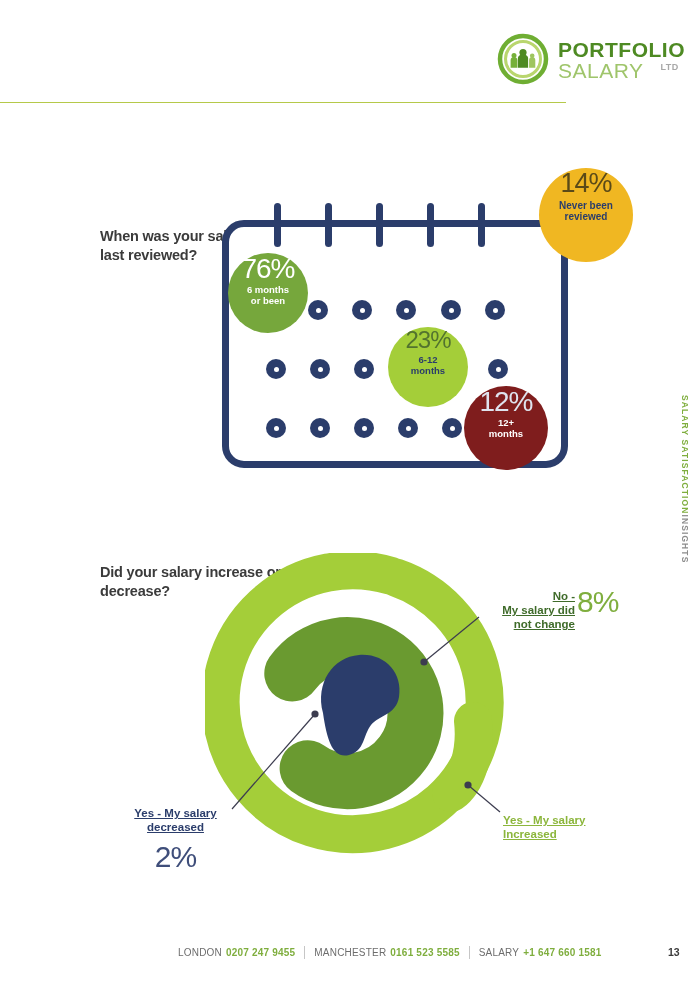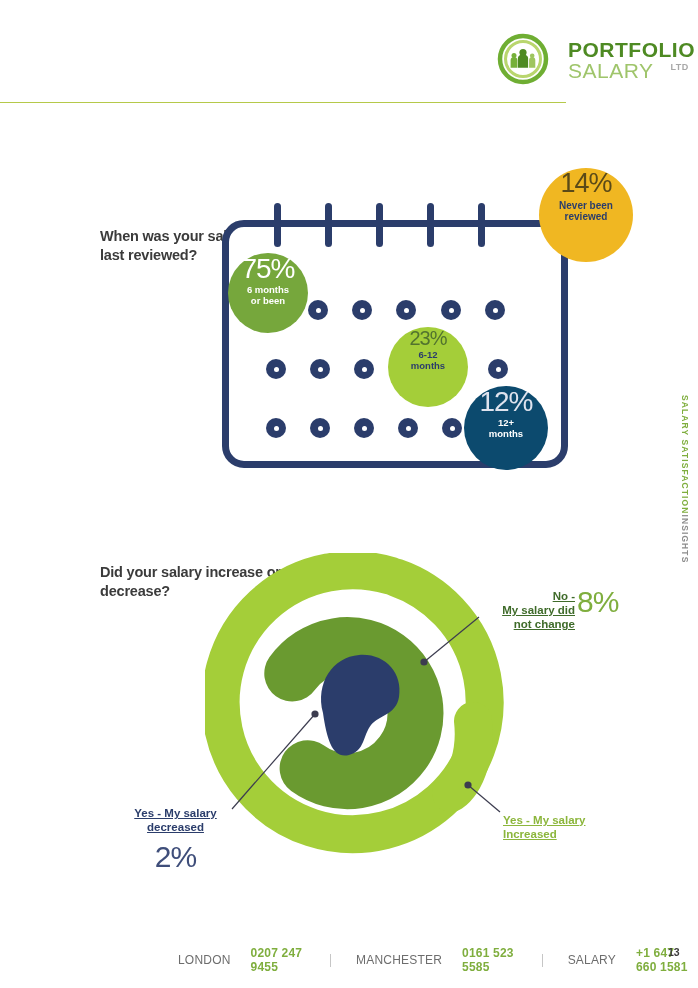--- a/index.html
+++ b/index.html
@@ -9,21 +9,21 @@
     font-family:"Liberation Sans", sans-serif;
     position:relative;
     overflow:hidden;
     color:#2b2b2b;
   }
   .page{position:absolute;inset:0;}
 
   
   .logo-wrap{
     position:absolute;left:497px;top:33px;
-    display:flex;align-items:center;gap:19px;
+    display:flex;align-items:center;gap:9px;
   }
   .logo-mark{width:52px;height:52px;position:relative;}
   .logo-text{line-height:1;padding-top:2px;}
   .logo-line1{
     font-size:21px;font-weight:bold;letter-spacing:.5px;
     color:#4e8a23;
   }
   .logo-line2{
     font-size:21px;font-weight:normal;letter-spacing:.5px;
     color:#9fc56b;position:relative;
@@ -77,26 +77,26 @@
     left:228px;top:253px;width:80px;height:80px;
     background:#76a73c;color:#ffffff;
   }
   .b51 .pct{font-size:28px;margin-bottom:1px;}
   .b51 .cap{font-size:9.5px;}
 
   .b23{
     left:388px;top:327px;width:80px;height:80px;
     background:#a4ce39;color:#3f5a2a;
   }
-  .b23 .pct{font-size:20px;margin-bottom:1px;color:#52732e;}
+  .b23 .pct{font-size:24px;margin-bottom:1px;color:#52732e;}
   .b23 .cap{font-size:9.5px;color:#2b3d6b;}
 
   .b12{
     left:464px;top:386px;width:84px;height:84px;
-    background:#0c4a6e;color:#ffffff;
+    background:#7f1d1d;color:#ffffff;
   }
   .b12 .pct{font-size:28px;margin-bottom:1px;color:#dfe3ee;}
   .b12 .cap{font-size:9.5px;}
 
   .b14{
     left:539px;top:168px;width:94px;height:94px;
     background:#f0b722;color:#3a3a1e;
   }
   .b14 .pct{font-size:27px;margin-bottom:2px;color:#5a4a18;}
   .b14 .cap{font-size:10px;color:#2b3d6b;}
@@ -139,22 +139,22 @@
     writing-mode:vertical-rl;
     font-size:8.5px;font-weight:bold;letter-spacing:1.1px;
     white-space:nowrap;
   }
   .sidetab .s1{color:#7fae3e;}
   .sidetab .s2{color:#8d8d8d;}
 
   
   .footer{
     position:absolute;left:178px;top:946px;
-    font-size:12px;color:#6d6d6d;
-    display:flex;align-items:center;gap:16px;letter-spacing:.2px;
+    font-size:10px;color:#6d6d6d;
+    display:flex;align-items:center;gap:0px;letter-spacing:.2px;
   }
   .footer .city{font-weight:normal;}
   .footer .tel{font-weight:bold;color:#7fae3e;margin-left:4px;}
   .footer .sep{
     display:inline-block;width:1px;height:13px;background:#c6c6c6;
     margin:0 9px;
   }
   .pageno{
     position:absolute;left:668px;top:946px;
     font-size:10.5px;font-weight:bold;color:#3b3b3b;
@@ -217,21 +217,21 @@
     <div class="dot" style="left:266px;top:139px"></div>
 
     <div class="dot" style="left:44px;top:198px"></div>
     <div class="dot" style="left:88px;top:198px"></div>
     <div class="dot" style="left:132px;top:198px"></div>
     <div class="dot" style="left:176px;top:198px"></div>
     <div class="dot" style="left:220px;top:198px"></div>
   </div>
 
   <div class="bubble b51">
-    <span class="pct">75%</span>
+    <span class="pct">76%</span>
     <span class="cap">6 months</span>
     <span class="cap">or been</span>
   </div>
 
   <div class="bubble b23">
     <span class="pct">23%</span>
     <span class="cap">6-12</span>
     <span class="cap">months</span>
   </div>
 

